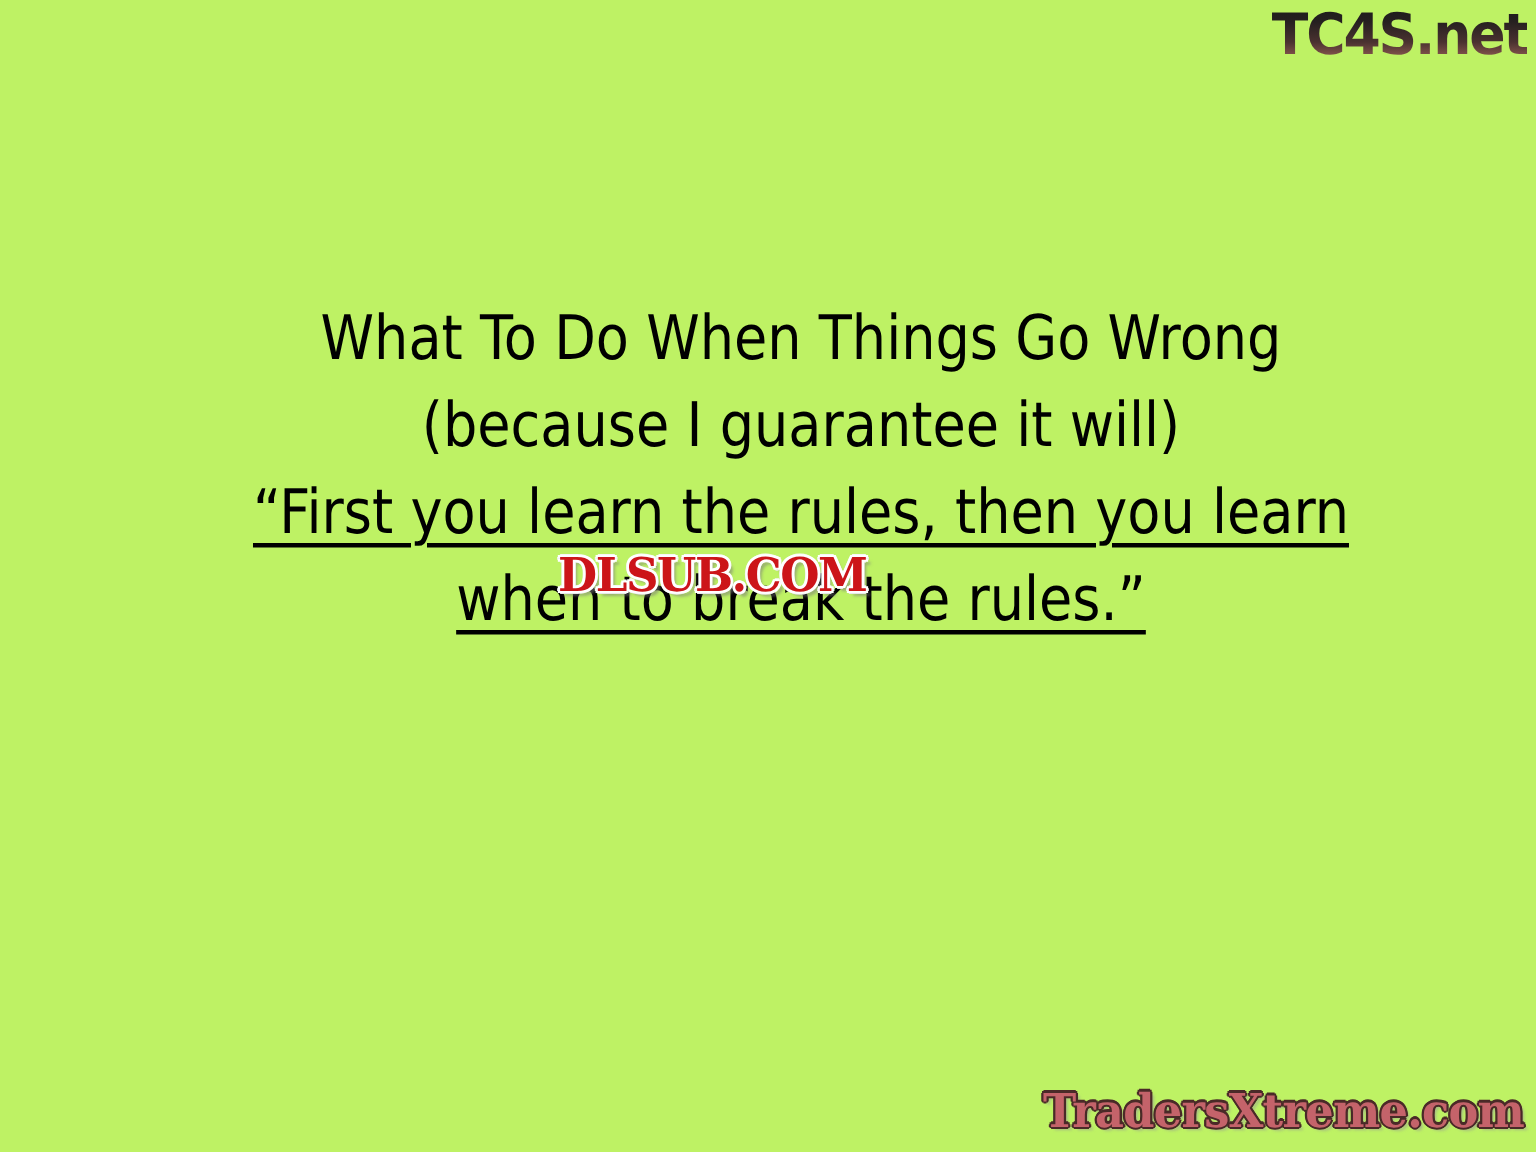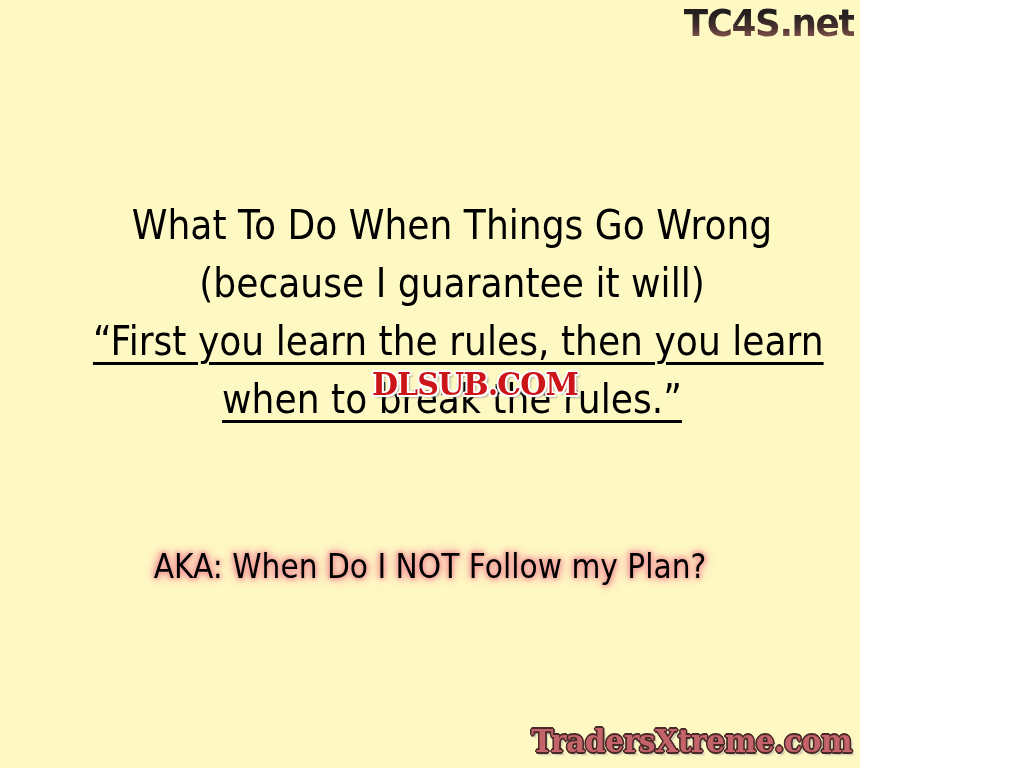--- a/index.html
+++ b/index.html
@@ -10,23 +10,23 @@
   body {
     width: 1024px;
     height: 768px;
     overflow: hidden;
     font-family: "Liberation Sans", sans-serif;
     -webkit-font-smoothing: antialiased;
   }
 
   .slide {
     position: relative;
-    width: 860px;
+    width: 1024px;
     height: 768px;
-    background: #fef9c3;
+    background: #bef264;
   }
 
   
   .tc4s-logo {
     position: absolute;
     top: 2px;
     right: 6px;
     font-family: "DejaVu Sans", sans-serif;
     font-weight: bold;
     font-size: 38px;
@@ -154,19 +154,16 @@
 
   <div class="body-text">
     <span class="body-line">What To Do When Things Go Wrong</span>
     <span class="body-line">(because I guarantee it will)</span>
     <span class="body-line underlined">“First you learn the rules, then you learn</span>
     <span class="body-line underlined">when to break the rules.”</span>
   </div>
 
   <div class="dlsub-watermark">DLSUB.COM</div>
 
-  <div class="aka-line">
-    <span>AKA: When Do I NOT Follow my Plan?</span>
-  </div>
 
   <div class="tx-logo">TradersXtreme.com</div>
 
 </div>
 
 </body></html>

